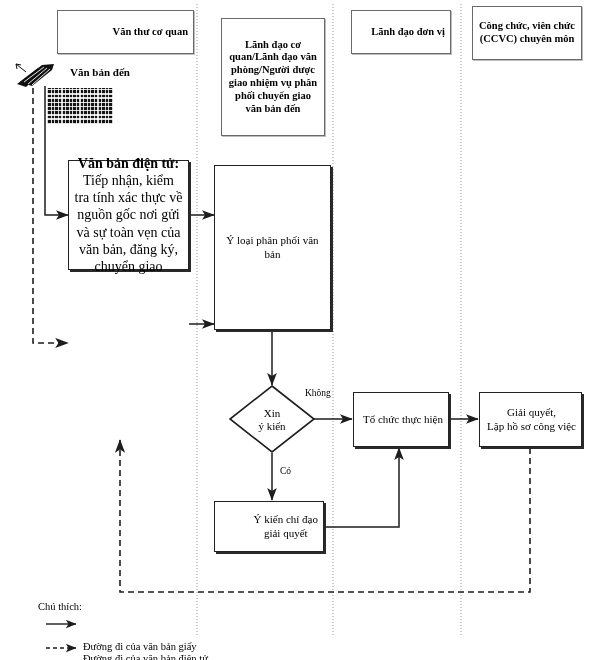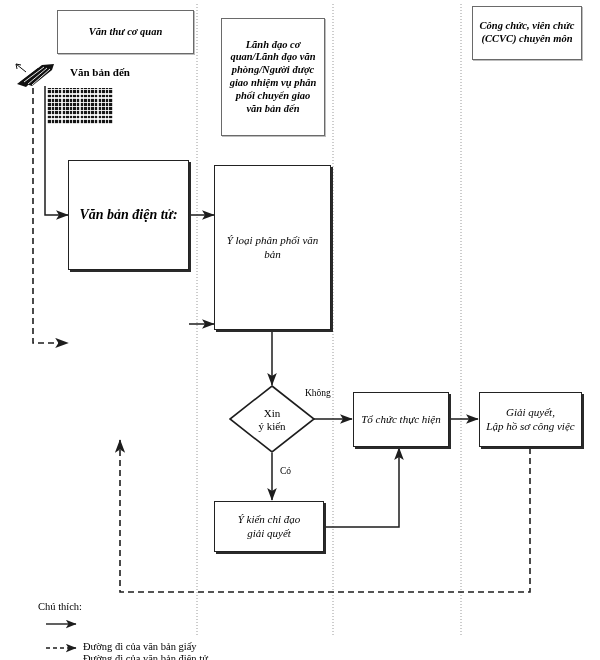--- a/index.html
+++ b/index.html
@@ -29,25 +29,24 @@
     pointer-events: none;
   }
   .node {
     position: absolute;
     box-sizing: border-box;
     background: #fff;
     border: 1px solid #222;
     box-shadow: 1.5px 1.5px 0 0 #333;
     display: flex;
     align-items: center;
-    justify-content: center;
+    justify-content: flex-end;
     text-align: center;
     line-height: 1.22;
     padding: 3px 5px;
-    font-style: italic;
   }
   .hdr {
     border: 1px solid #6a6a6a;
     box-shadow: 1px 1px 0 0 #bdbdbd;
     font-weight: bold;
     font-size: 10.5px;
   }
   .hdr.small { font-size: 10.5px; }
   .proc {
     font-size: 14px;
@@ -165,20 +164,23 @@
   </svg>
 
   <div class="node hdr" style="left:57px; top:10px; width:137px; height:44px;">
     <span>Văn thư cơ quan</span>
   </div>
 
   <div class="node hdr small" style="left:221px; top:18px; width:104px; height:118px;">
     <span>Lãnh đạo cơ quan/Lãnh đạo văn phòng/Người được giao nhiệm vụ phân phối chuyển giao văn bản đến</span>
   </div>
 
+  <div class="node hdr" style="left:351px; top:10px; width:100px; height:44px;">
+    <span>Lãnh đạo đơn vị</span>
+  </div>
 
   <div class="node hdr" style="left:472px; top:6px; width:110px; height:54px;">
     <span>Công chức, viên chức (CCVC) chuyên môn</span>
   </div>
 
   <svg class="doc-icon" style="left:12px; top:60px;" viewBox="0 0 46 30">
     <g fill="#101010">
       <path d="M8,22 L30,5 L42,4 L40,10 L20,26 Z"></path>
       <path d="M5,24 L26,8 L34,8 L14,27 Z"></path>
     </g>
@@ -194,20 +196,21 @@
     </g>
   </svg>
 
   <div class="free-text" style="left:70px; top:66px; font-weight:bold;">Văn bản đến</div>
 
   <div class="hatch"></div>
 
   <div class="node proc" style="left:68px; top:160px; width:121px; height:110px;">
     <div>
       <div class="ttl">Văn bản điện tử:</div>
+      <div>Tiếp nhận, kiểm tra tính xác thực về nguồn gốc nơi gửi và sự toàn vẹn của văn bản, đăng ký, chuyển giao</div>
     </div>
   </div>
 
 
   <div class="node plain" style="left:214px; top:165px; width:117px; height:165px;">
     <span>Ý loại phân phối văn bản</span>
   </div>
 
   <svg class="layer" viewBox="0 0 600 660">
     <polygon points="272,386 314,419 272,452 230,419" fill="#ffffff" stroke="#1d1d1d" stroke-width="1.6"></polygon>

